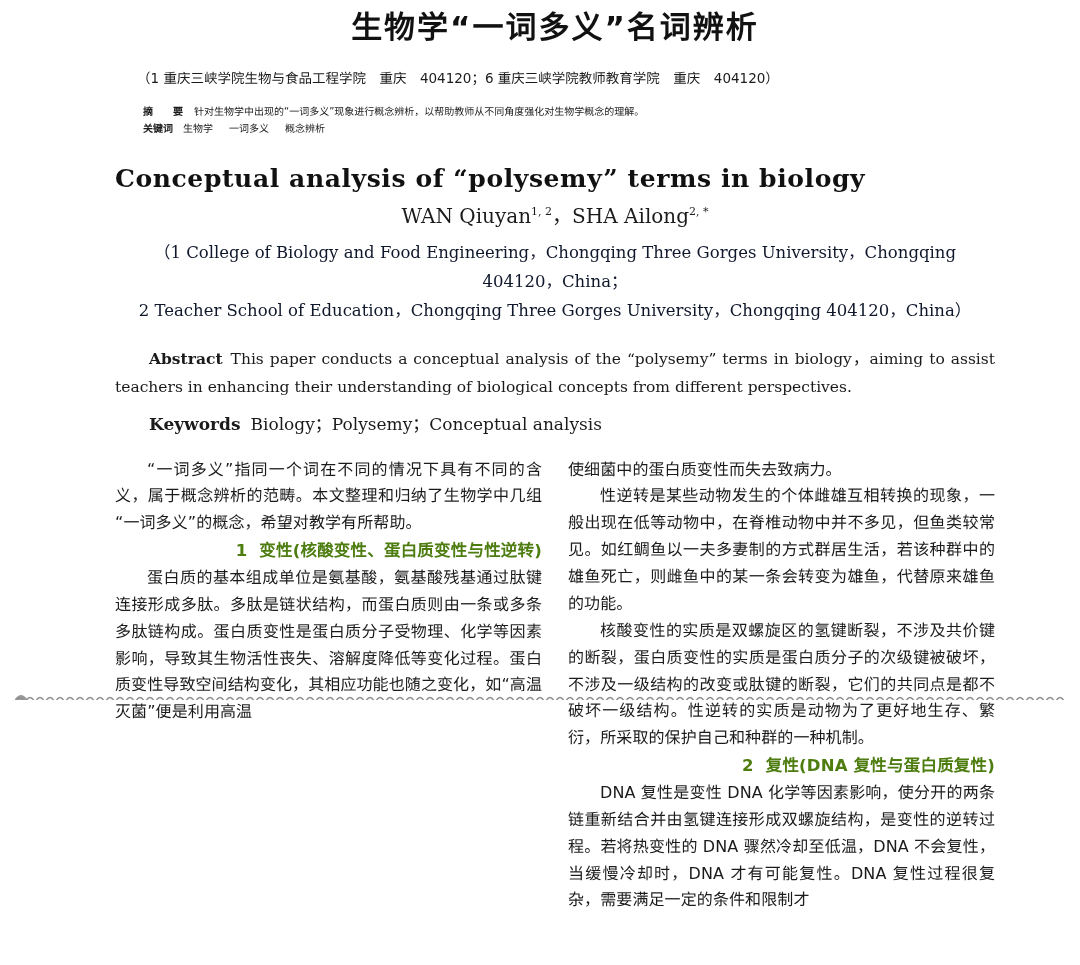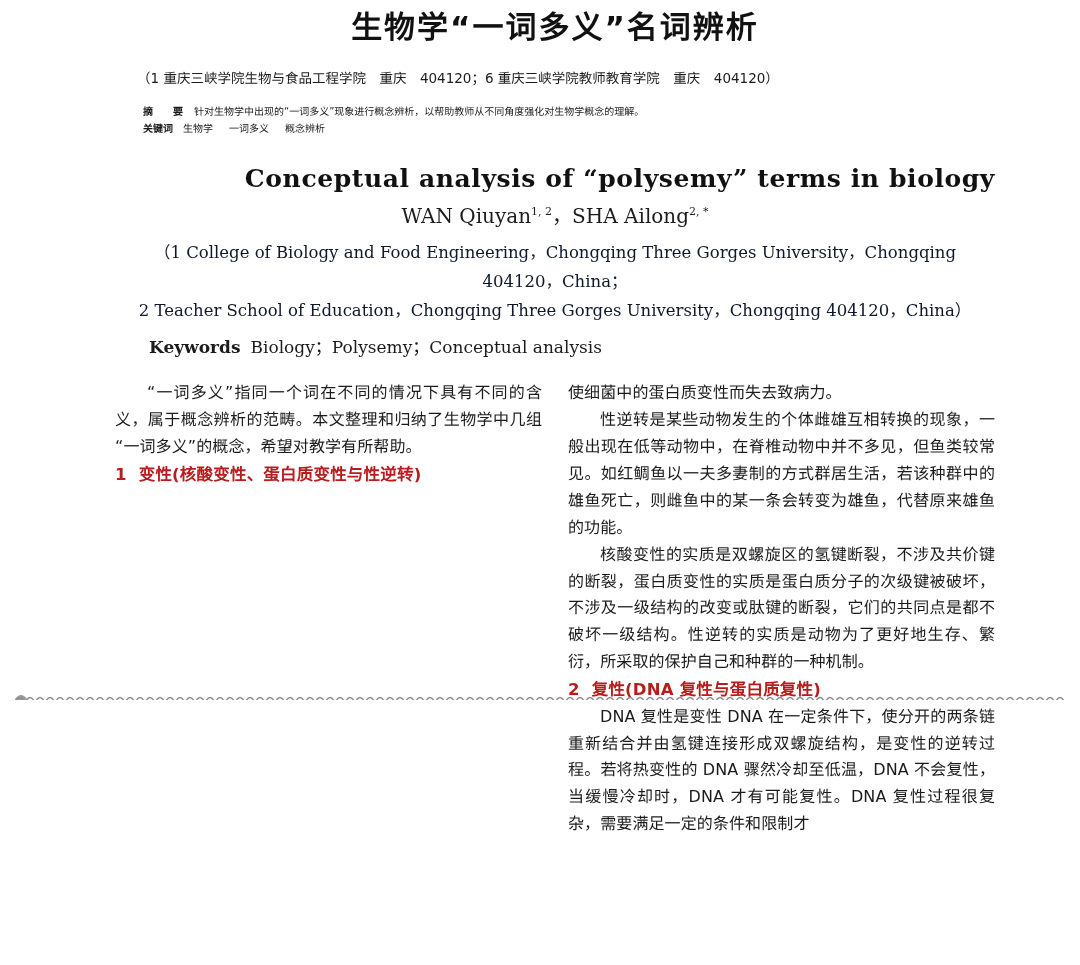--- a/index.html
+++ b/index.html
@@ -85,21 +85,21 @@
   .abs-cn .lbl-kw {
     font-weight: 700;
     letter-spacing: 0px;
     margin-right: 10px;
     text-align: center;
   }
   .abs-cn .kw-item { margin-right: 16px; }
 
   
   .en-title {
-    text-align: right;
+    text-align: left;
     font-family: "DejaVu Serif", "Liberation Serif", serif;
     font-weight: 700;
     font-size: 25px;
     letter-spacing: 0.6px;
     margin-top: 26px;
     color: #111;
   }
   .en-authors {
     text-align: center;
     font-family: "DejaVu Serif", "Liberation Serif", serif;
@@ -161,22 +161,23 @@
     margin: 0;
     color: #1b1b1b;
     letter-spacing: 0.1px;
   }
   .para.cont { text-indent: 0; }
   .sec-head {
     font-size: 16.5px;
     font-weight: 700;
     line-height: 1.68;
     margin: 0;
-    color: #b91c1c;
+    color: #4d7c0f;
     letter-spacing: 0.2px;
+    text-align: right;
   }
   .sec-head .num { margin-right: 12px; }
 
   
   .torn {
     position: absolute;
     left: 0;
     bottom: 0;
     width: 1080px;
     height: 12px;
@@ -206,37 +207,43 @@
 
   <div class="en-title">Conceptual analysis of “polysemy” terms in biology</div>
 
   <div class="en-authors"><span>WAN Qiuyan</span><span class="sup">1, 2</span><span>，</span><span>SHA Ailong</span><span class="sup">2, *</span></div>
 
   <div class="en-affil">
     <div>（1 College of Biology and Food Engineering，Chongqing Three Gorges University，Chongqing 404120，China；</div>
     <div>2 Teacher School of Education，Chongqing Three Gorges University，Chongqing 404120，China）</div>
   </div>
 
+  <div class="en-abs">
+    <div class="lead">
+      <b>Abstract</b><span>This paper conducts a conceptual analysis of the “polysemy” terms in biology，aiming to assist teachers in enhancing their understanding of biological concepts from different perspectives.</span>
+    </div>
+  </div>
   <div class="en-kw">
     <b>Keywords</b><span>Biology；Polysemy；Conceptual analysis</span>
   </div>
 
   <div class="body-cols">
 
     <div class="col">
       <p class="para">“一词多义”指同一个词在不同的情况下具有不同的含义，属于概念辨析的范畴。本文整理和归纳了生物学中几组“一词多义”的概念，希望对教学有所帮助。</p>
       <p class="sec-head"><span class="num">1</span><span>变性(核酸变性、蛋白质变性与性逆转)</span></p>
+      <p class="para">蛋白质的基本组成单位是氨基酸，氨基酸残基通过肽键连接形成多肽。多肽是链状结构，而蛋白质则由一条或多条多肽链构成。蛋白质变性是蛋白质分子受物理、化学等因素影响，导致其生物活性丧失、溶解度降低等变化过程。蛋白质变性导致空间结构变化，其相应功能也随之变化，如“高温灭菌”便是利用高温</p>
     </div>
 
     <div class="col">
       <p class="para cont">使细菌中的蛋白质变性而失去致病力。</p>
       <p class="para">性逆转是某些动物发生的个体雌雄互相转换的现象，一般出现在低等动物中，在脊椎动物中并不多见，但鱼类较常见。如红鲷鱼以一夫多妻制的方式群居生活，若该种群中的雄鱼死亡，则雌鱼中的某一条会转变为雄鱼，代替原来雄鱼的功能。</p>
       <p class="para">核酸变性的实质是双螺旋区的氢键断裂，不涉及共价键的断裂，蛋白质变性的实质是蛋白质分子的次级键被破坏，不涉及一级结构的改变或肽键的断裂，它们的共同点是都不破坏一级结构。性逆转的实质是动物为了更好地生存、繁衍，所采取的保护自己和种群的一种机制。</p>
       <p class="sec-head"><span class="num">2</span><span>复性(DNA 复性与蛋白质复性)</span></p>
-      <p class="para">DNA 复性是变性 DNA 在一定条件下，使分开的两条链重新结合并由氢键连接形成双螺旋结构，是变性的逆转过程。若将热变性的 DNA 骤然冷却至低温，DNA 不会复性，当缓慢冷却时，DNA 才有可能复性。DNA 复性过程很复杂，需要满足一定的条件和限制才</p>
+      <p class="para">DNA 复性是变性 DNA 化学等因素影响，使分开的两条链重新结合并由氢键连接形成双螺旋结构，是变性的逆转过程。若将热变性的 DNA 骤然冷却至低温，DNA 不会复性，当缓慢冷却时，DNA 才有可能复性。DNA 复性过程很复杂，需要满足一定的条件和限制才</p>
     </div>
 
   </div>
 
   <div class="torn">
     <svg width="1080" height="12" viewBox="0 0 1080 12" preserveAspectRatio="none">
       <path id="scallop" d="M0,12 L0,8 Q6,0 12,8 L12,12 Z" fill="#9a9a9a"></path>
       <g fill="none" stroke="#8f8f8f" stroke-width="1.6">
         <path d="M0,12
                  q5,-11 10,0 q5,-11 10,0 q5,-11 10,0 q5,-11 10,0 q5,-11 10,0

